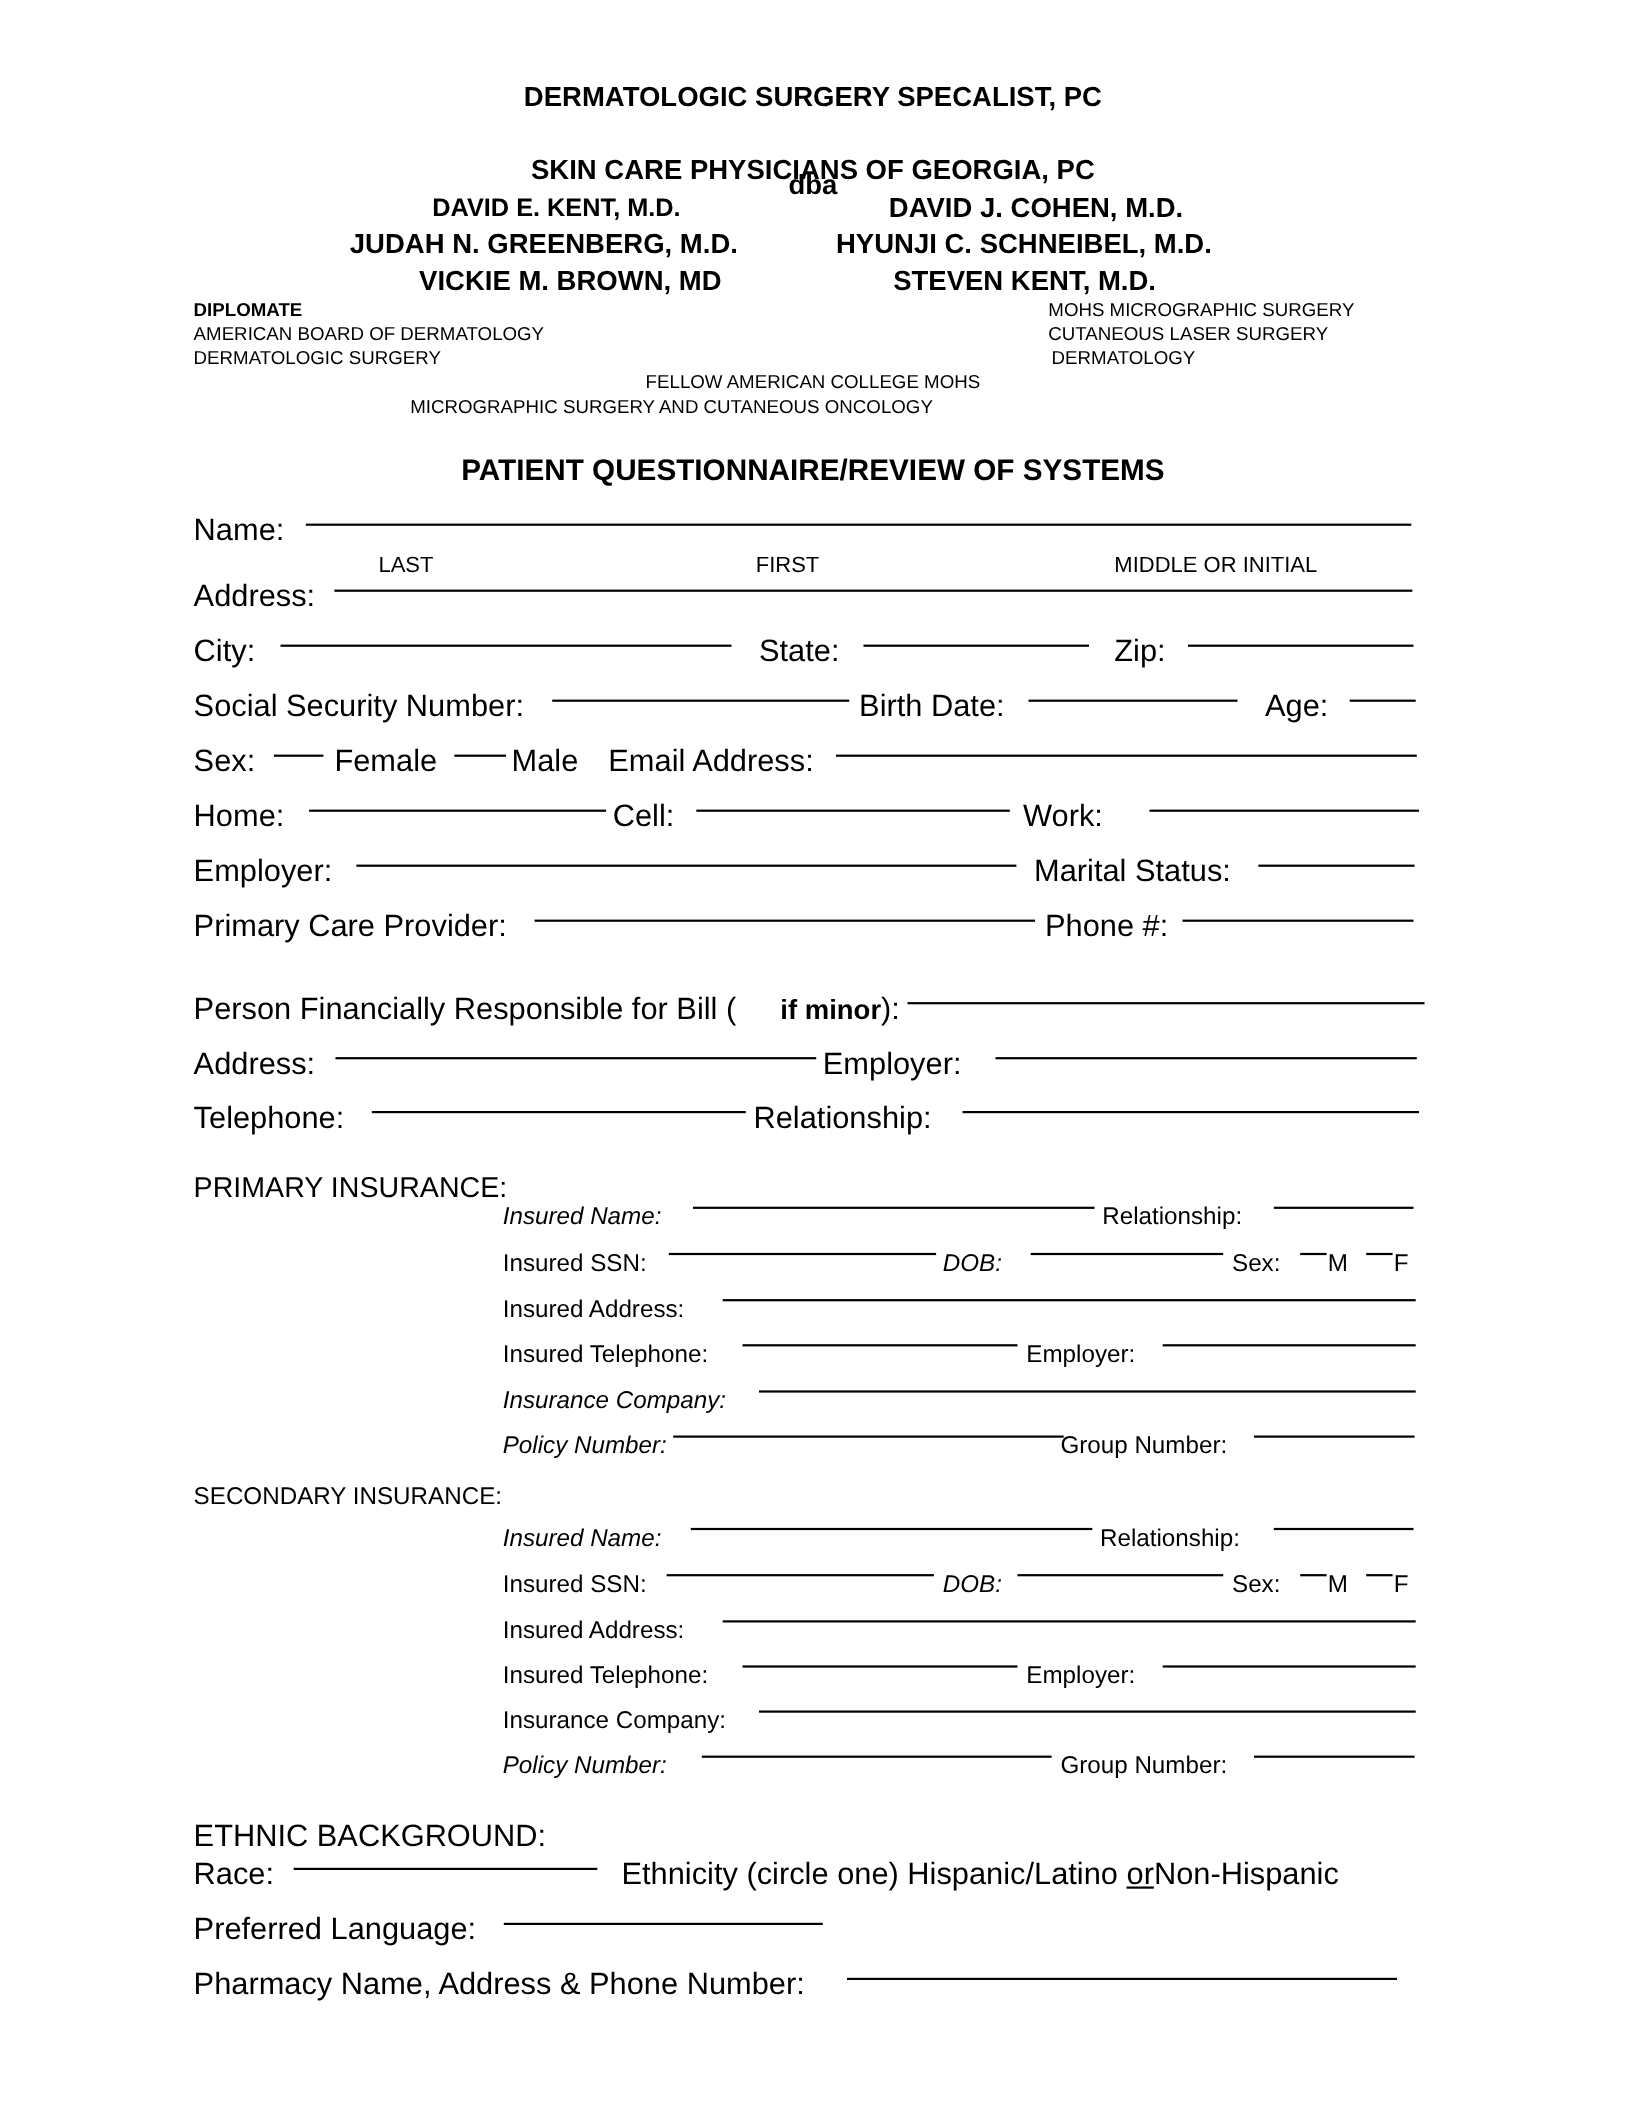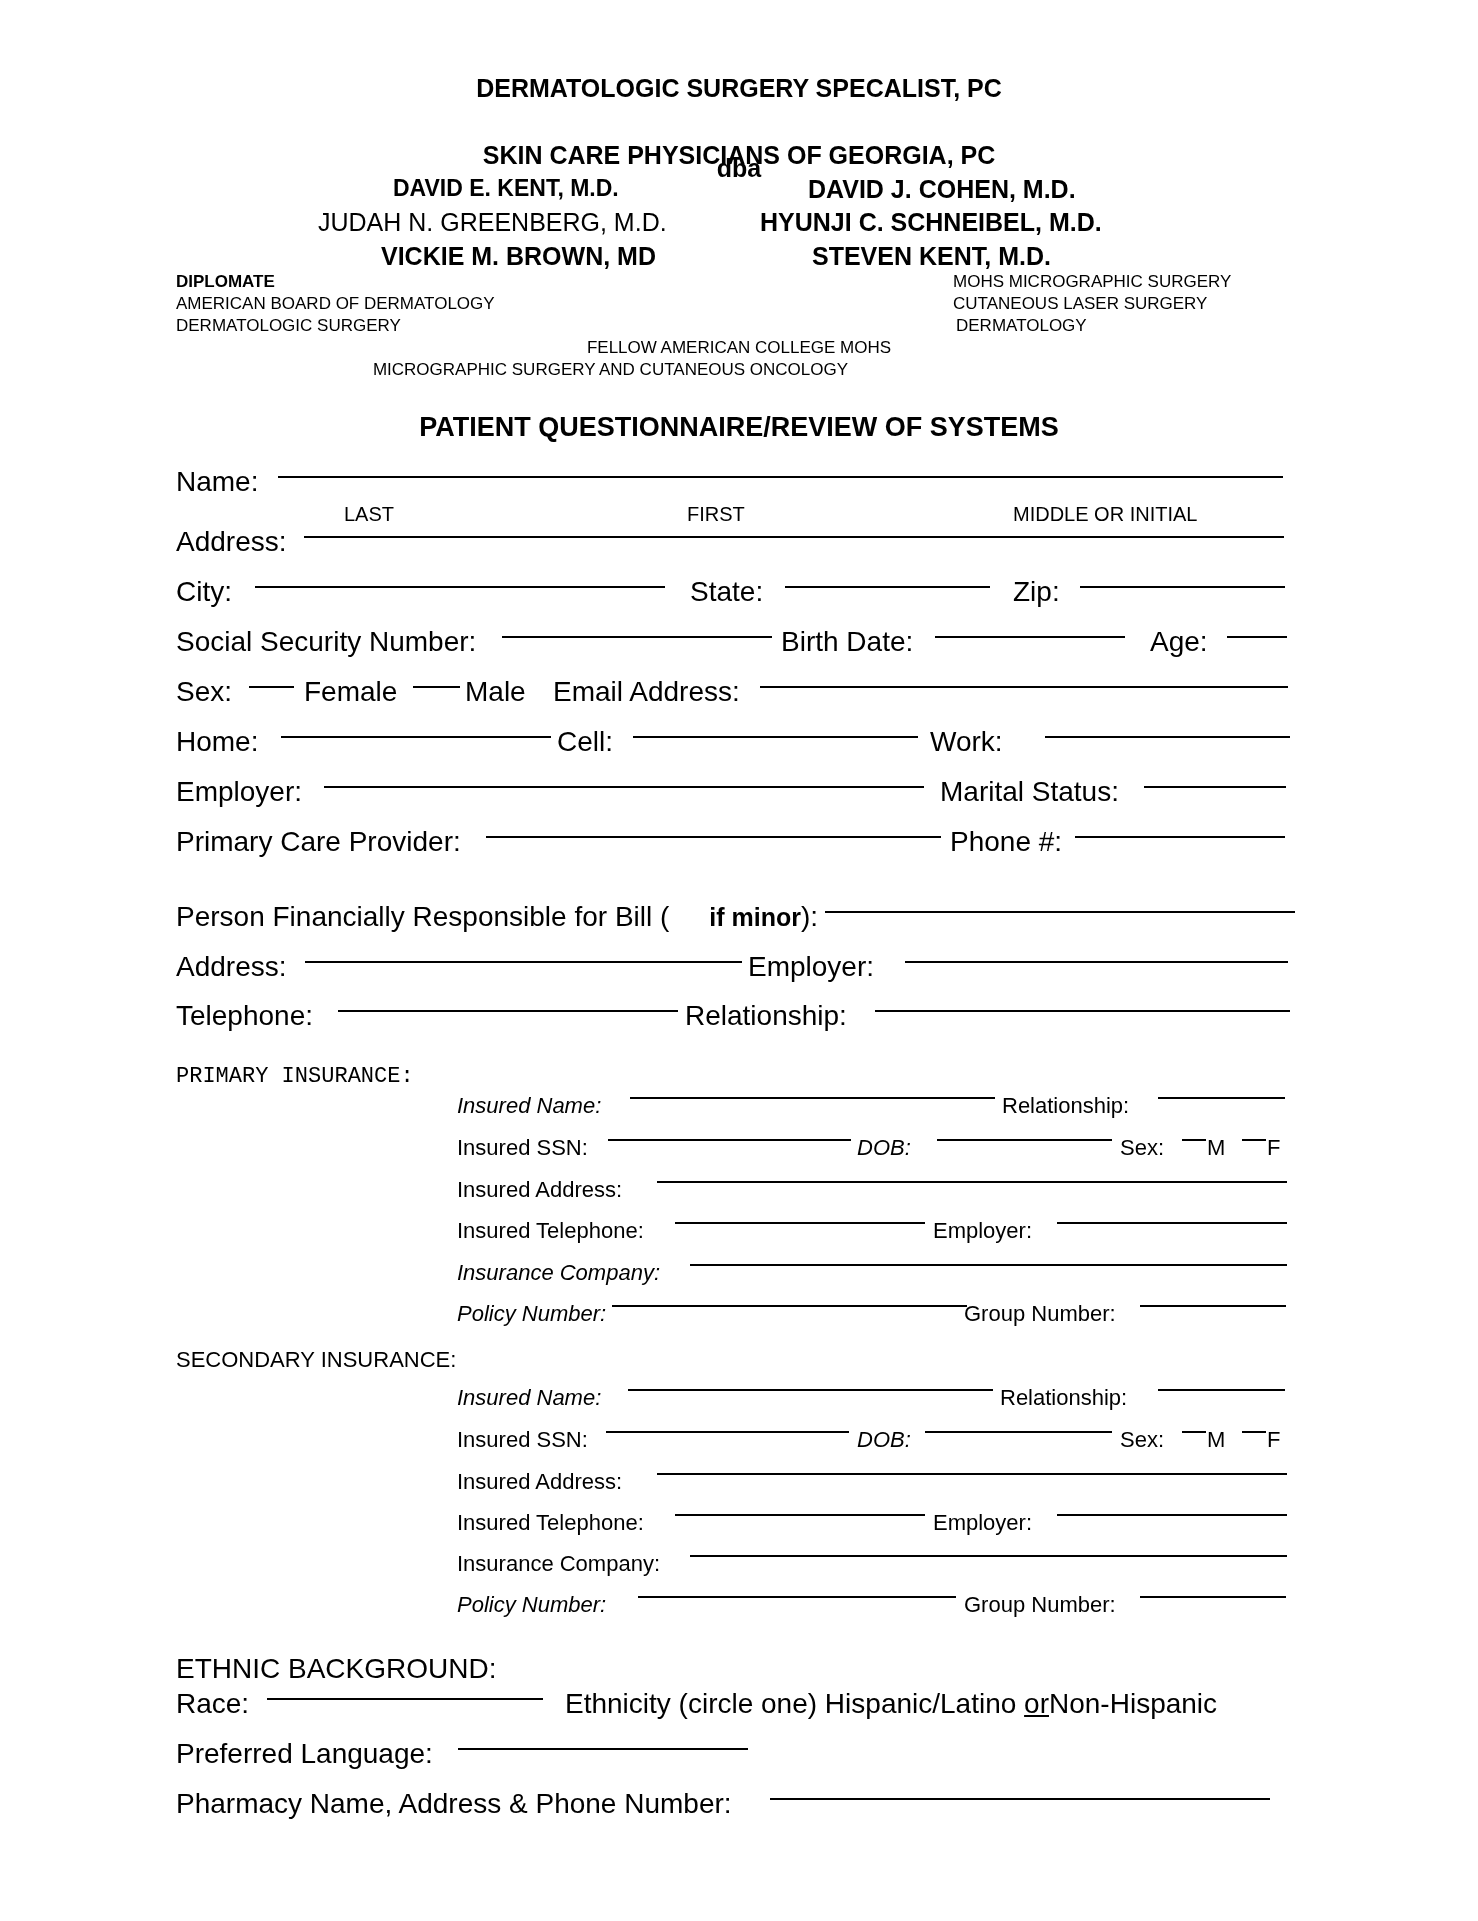--- a/index.html
+++ b/index.html
@@ -14,21 +14,21 @@
   .title { font-weight: bold; font-size: 27px; text-align: center; left: 0; width: 1478px; }
 </style>
 </head>
 <body>
 
 <div class="abs hdr" style="top:74px;">DERMATOLOGIC SURGERY SPECALIST, PC</div>
 <div class="abs hdr" style="top:108px;margin-top:46px;">dba</div>
 <div class="abs hdr" style="top:141px;">SKIN CARE PHYSICIANS OF GEORGIA, PC</div>
 <div class="abs" style="top:175px;left:393px;font-weight:bold;font-size:23px;">DAVID E. KENT, M.D.</div>
 <div class="abs" style="top:175px;left:808px;font-weight:bold;font-size:25px;">DAVID J. COHEN, M.D.</div>
-<div class="abs" style="top:208px;left:318px;font-weight:normal;font-size:25px;">JUDAH N. GREENBERG, M.D.</div>
+<div class="abs" style="top:208px;left:318px;font-weight:bold;font-size:25px;">JUDAH N. GREENBERG, M.D.</div>
 <div class="abs" style="top:208px;left:760px;font-weight:bold;font-size:25px;">HYUNJI C. SCHNEIBEL, M.D.</div>
 <div class="abs" style="top:242px;left:381px;font-weight:bold;font-size:25px;">VICKIE M. BROWN, MD</div>
 <div class="abs" style="top:242px;left:812px;font-weight:bold;font-size:25px;">STEVEN KENT, M.D.</div>
 
 <div class="abs small" style="top:272px;left:176px;font-weight:bold;">DIPLOMATE</div>
 <div class="abs small" style="top:294px;left:176px;">AMERICAN BOARD OF DERMATOLOGY</div>
 <div class="abs small" style="top:316px;left:176px;">DERMATOLOGIC SURGERY</div>
 <div class="abs small" style="top:272px;left:953px;">MOHS MICROGRAPHIC SURGERY</div>
 <div class="abs small" style="top:294px;left:953px;">CUTANEOUS LASER SURGERY</div>
 <div class="abs small" style="top:316px;left:956px;">DERMATOLOGY</div>
@@ -93,21 +93,21 @@
 <div class="abs lbl" style="top:951px;left:176px;">Address:</div>
 <div class="line" style="top:961px;left:305px;width:437px;"></div>
 <div class="abs lbl" style="top:951px;left:748px;">Employer:</div>
 <div class="line" style="top:961px;left:905px;width:383px;"></div>
 
 <div class="abs lbl" style="top:1000px;left:176px;">Telephone:</div>
 <div class="line" style="top:1010px;left:338px;width:340px;"></div>
 <div class="abs lbl" style="top:1000px;left:685px;">Relationship:</div>
 <div class="line" style="top:1010px;left:875px;width:415px;"></div>
 
-<div class="abs" style="top:1064px;left:176px;font-size:22px;font-family:Liberation Mono, monospace;">PRIMARY INSURANCE:</div>
+<div class="abs" style="top:1064px;left:176px;font-size:26px;">PRIMARY INSURANCE:</div>
 
 <div class="abs ilbl ital" style="top:1093px;left:457px;">Insured Name:</div>
 <div class="line" style="top:1097px;left:630px;width:365px;"></div>
 <div class="abs ilbl" style="top:1093px;left:1002px;">Relationship:</div>
 <div class="line" style="top:1097px;left:1158px;width:127px;"></div>
 
 <div class="abs ilbl" style="top:1135px;left:457px;">Insured SSN:</div>
 <div class="line" style="top:1139px;left:608px;width:243px;"></div>
 <div class="abs ilbl ital" style="top:1135px;left:857px;">DOB:</div>
 <div class="line" style="top:1139px;left:937px;width:175px;"></div>

